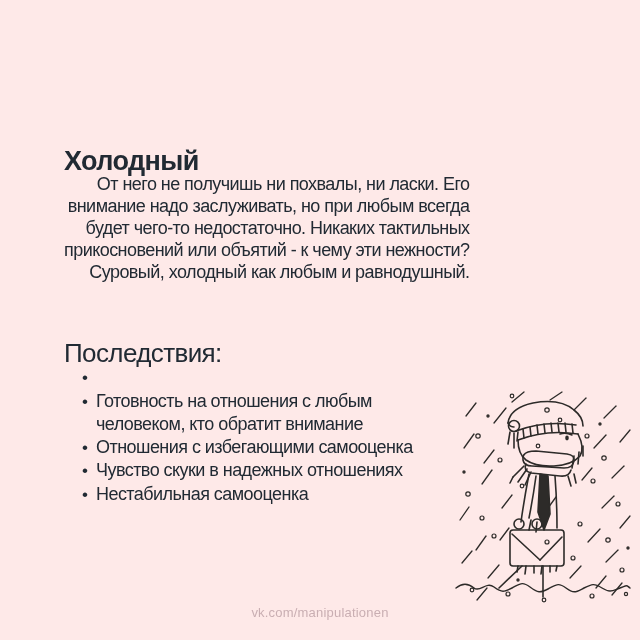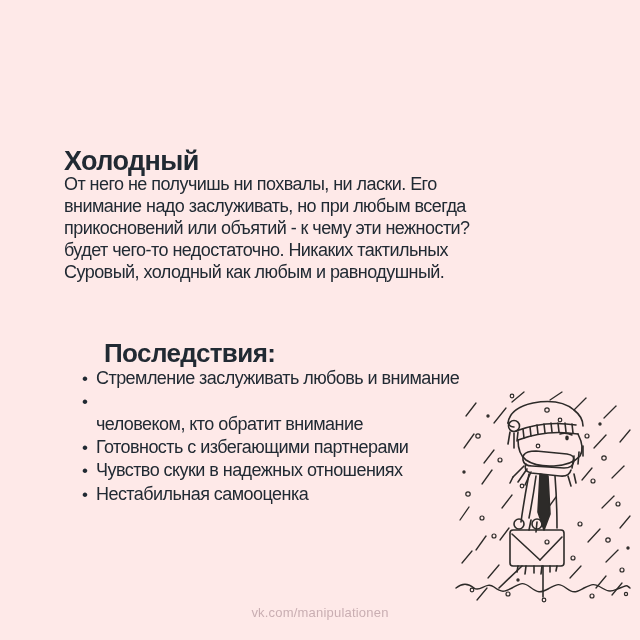--- a/index.html
+++ b/index.html
@@ -19,31 +19,31 @@
 
   .title {
     position: absolute; left: 64px; top: 146px;
     font-size: 27px; font-weight: 700; line-height: 30px;
     letter-spacing: -0.6px; color: var(--text);
     white-space: nowrap;
   }
   .desc {
     position: absolute; left: 64px; top: 173px;
     color: var(--text);
+    text-align: right;
   }
   .desc .line {
     font-size: 18px; line-height: 22px; letter-spacing: -0.55px;
     white-space: nowrap;
   }
   .subtitle {
     position: absolute; left: 64px; top: 338px;
-    font-size: 26px; font-weight: 700; line-height: 30px;
+    font-size: 26px; font-weight: 400; line-height: 30px;
     letter-spacing: -0.6px; color: var(--text);
     white-space: nowrap;
-    margin-left: 40px;
   }
   .list {
     position: absolute; left: 64px; top: 367px;
     color: var(--text);
   }
   .list .row {
     display: flex; align-items: baseline;
     padding-left: 18px;
     font-size: 18px; line-height: 22.5px; letter-spacing: -0.55px;
     white-space: nowrap;
@@ -65,42 +65,42 @@
 </head>
 <body>
 
 <div class="card">
 
   <h1 class="title">Холодный</h1>
 
   <div class="desc">
     <div class="line">От него не получишь ни похвалы, ни ласки. Его</div>
     <div class="line">внимание надо заслуживать, но при любым всегда</div>
+    <div class="line">будет чего-то недостаточно. Никаких тактильных</div>
     <div class="line">прикосновений или объятий - к чему эти нежности?</div>
-    <div class="line">будет чего-то недостаточно. Никаких тактильных</div>
     <div class="line">Суровый, холодный как любым и равнодушный.</div>
   </div>
 
   <h2 class="subtitle">Последствия:</h2>
 
   <div class="list">
     <div class="row">
       <span class="bullet">•</span>
-      <span class="text">Стремление заслуживать любовь и внимание</span>
-    </div>
-    <div class="row">
-      <span class="bullet">•</span>
+    </div>
+    <div class="row">
+      <span class="bullet">•</span>
+      <span class="text">Готовность на отношения с любым</span>
     </div>
     <div class="row">
       <span class="bullet"></span>
       <span class="text">человеком, кто обратит внимание</span>
     </div>
     <div class="row">
       <span class="bullet">•</span>
-      <span class="text">Готовность с избегающими партнерами</span>
+      <span class="text">Отношения с избегающими самооценка</span>
     </div>
     <div class="row">
       <span class="bullet">•</span>
       <span class="text">Чувство скуки в надежных отношениях</span>
     </div>
     <div class="row">
       <span class="bullet">•</span>
       <span class="text">Нестабильная самооценка</span>
     </div>
   </div>

